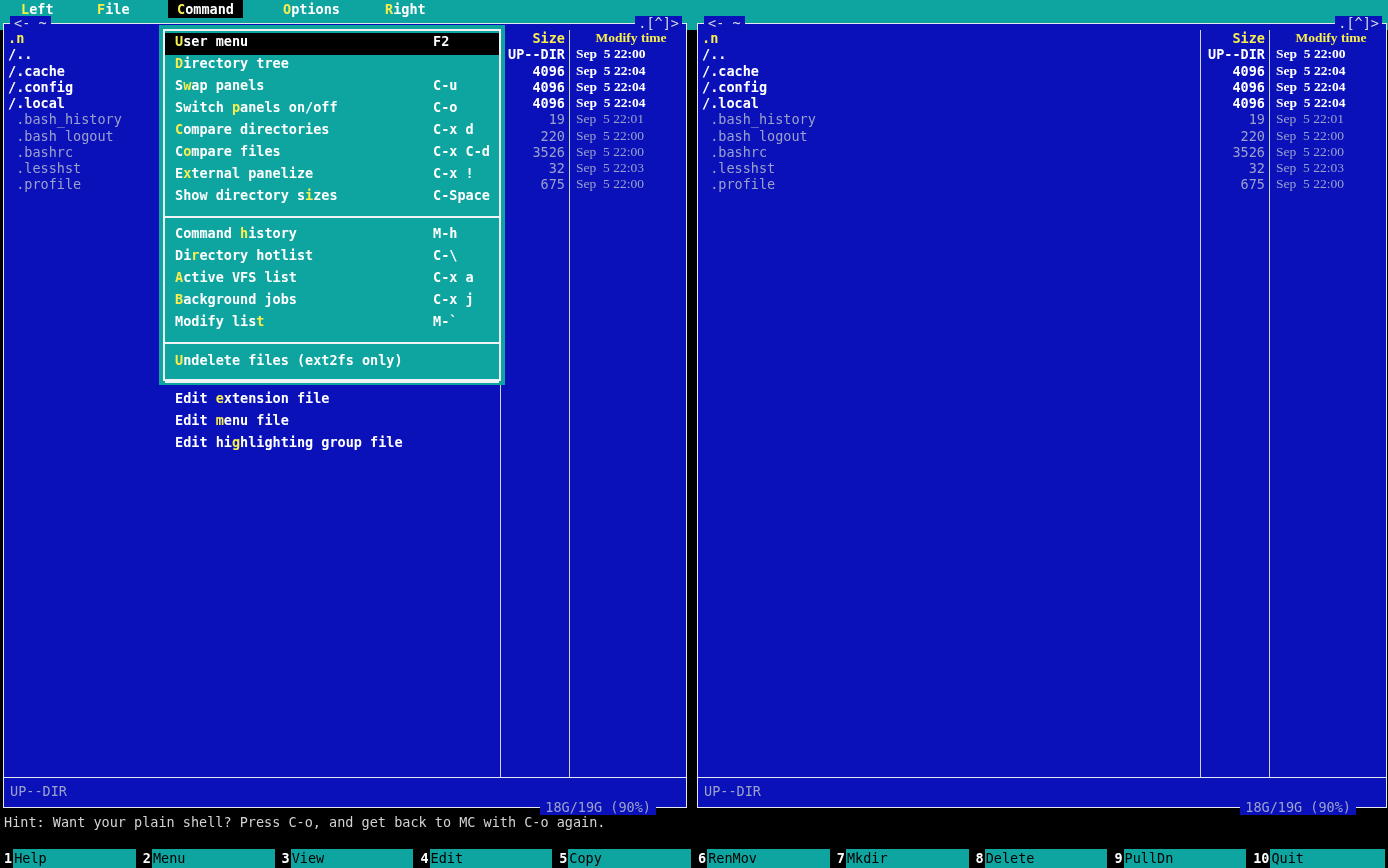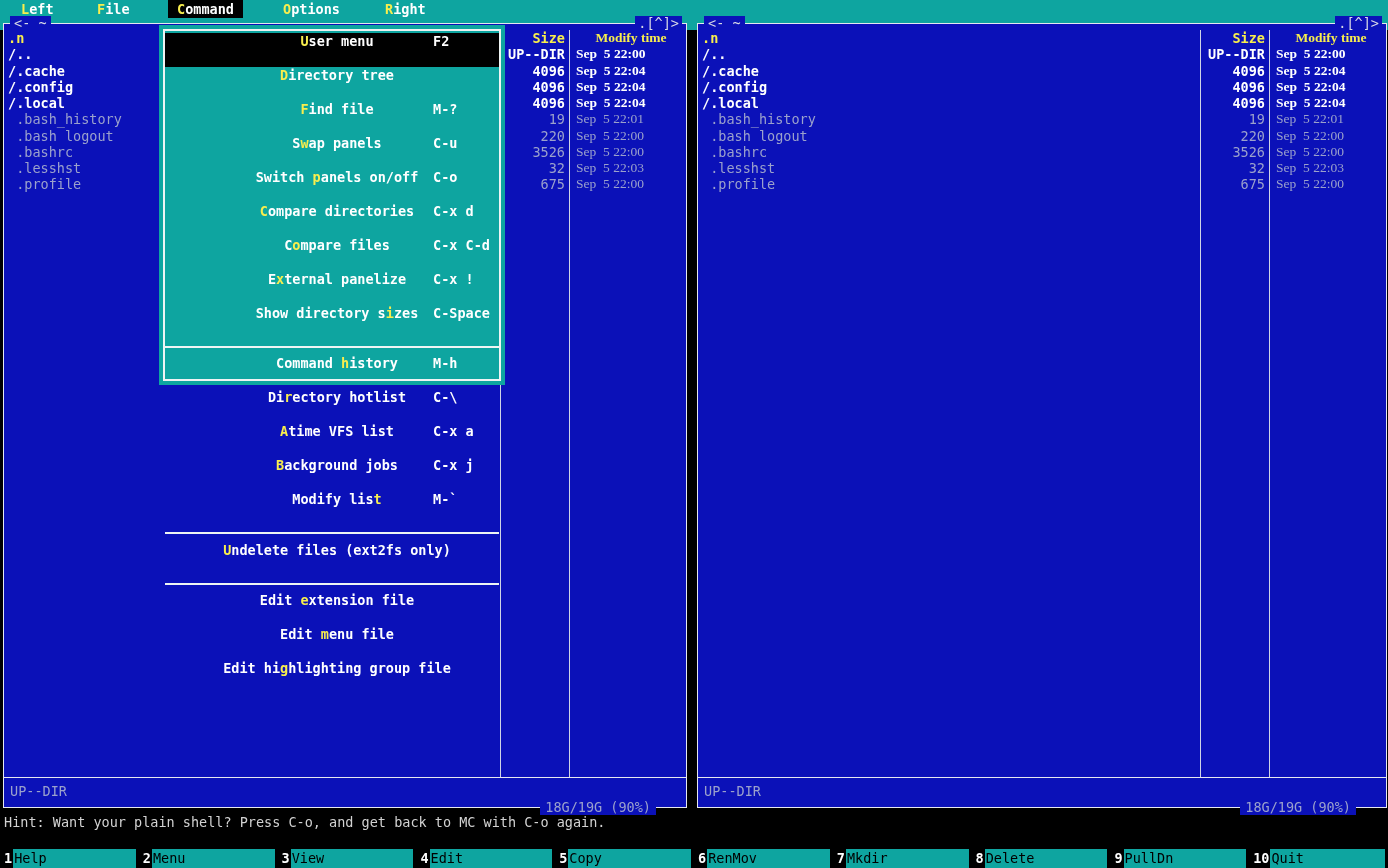--- a/index.html
+++ b/index.html
@@ -42,22 +42,22 @@
                 border-top:1px solid var(--frame);color:var(--gray-text);
                 line-height:26px;padding-left:6px;font-weight:normal;white-space:pre;}
   .free{position:absolute;right:30px;bottom:-8px;background:var(--blue);padding:0 5px;
         color:var(--gray-text);line-height:15px;font-weight:normal;white-space:pre;}
 
   
   .dropdown{position:absolute;left:159px;top:25px;width:346px;height:360px;
             background:var(--teal);z-index:10;box-sizing:border-box;padding:4px;}
   .dropdown-frame{width:100%;height:100%;box-sizing:border-box;border:2px solid #eef4f4;
                   padding:2px 0;position:relative;}
-  .menu-item{height:34px;line-height:16.25px;position:relative;padding-left:10px;
-             color:#fff;font-weight:bold;white-space:pre;cursor:default;text-align:center;}
+  .menu-item{height:22px;line-height:16.25px;position:relative;padding-left:10px;
+             color:#fff;font-weight:bold;white-space:pre;cursor:default;}
   .menu-item.selected{background:#000;}
   .menu-item .sc{position:absolute;left:268px;top:0;}
   .menu-sep{height:16.25px;position:relative;}
   .menu-sep::after{content:"";position:absolute;left:0;right:0;top:7px;border-top:2px solid #eef4f4;}
 
   
   .hint{position:absolute;left:4px;top:814px;height:16px;line-height:16px;
         color:var(--term-text);white-space:pre;font-weight:normal;}
   .prompt{position:absolute;left:4px;top:831px;height:17px;line-height:17px;
           color:var(--term-text);white-space:pre;font-weight:normal;margin-top:36px;}
@@ -175,31 +175,30 @@
       </div>
   </div>
   <div class="panel-footer">UP--DIR</div>
   <span class="free">18G/19G (90%)</span>
 </div>
 
 <div class="dropdown">
   <div class="dropdown-frame">
       <div class="menu-item selected"><span><span></span><span class="hot">U</span><span>ser menu</span></span><span class="sc">F2</span></div>
       <div class="menu-item"><span><span></span><span class="hot">D</span><span>irectory tree</span></span></div>
-      <div class="menu-item"><span><span></span><span class="hot">F</span><span>ind file</span></span><span class="sc">M-?</span></div>
       <div class="menu-item"><span><span>S</span><span class="hot">w</span><span>ap panels</span></span><span class="sc">C-u</span></div>
       <div class="menu-item"><span><span>Switch </span><span class="hot">p</span><span>anels on/off</span></span><span class="sc">C-o</span></div>
       <div class="menu-item"><span><span></span><span class="hot">C</span><span>ompare directories</span></span><span class="sc">C-x d</span></div>
       <div class="menu-item"><span><span>C</span><span class="hot">o</span><span>mpare files</span></span><span class="sc">C-x C-d</span></div>
       <div class="menu-item"><span><span>E</span><span class="hot">x</span><span>ternal panelize</span></span><span class="sc">C-x !</span></div>
       <div class="menu-item"><span><span>Show directory s</span><span class="hot">i</span><span>zes</span></span><span class="sc">C-Space</span></div>
       <div class="menu-sep"></div>
       <div class="menu-item"><span><span>Command </span><span class="hot">h</span><span>istory</span></span><span class="sc">M-h</span></div>
       <div class="menu-item"><span><span>Di</span><span class="hot">r</span><span>ectory hotlist</span></span><span class="sc">C-\</span></div>
-      <div class="menu-item"><span><span></span><span class="hot">A</span><span>time VFS list</span></span><span class="sc">C-x a</span></div>
+      <div class="menu-item"><span><span></span><span class="hot">A</span><span>ctive VFS list</span></span><span class="sc">C-x a</span></div>
       <div class="menu-item"><span><span></span><span class="hot">B</span><span>ackground jobs</span></span><span class="sc">C-x j</span></div>
       <div class="menu-item"><span><span>Modify lis</span><span class="hot">t</span><span></span></span><span class="sc">M-`</span></div>
       <div class="menu-sep"></div>
       <div class="menu-item"><span><span></span><span class="hot">U</span><span>ndelete files (ext2fs only)</span></span></div>
       <div class="menu-sep"></div>
       <div class="menu-item"><span><span>Edit </span><span class="hot">e</span><span>xtension file</span></span></div>
       <div class="menu-item"><span><span>Edit </span><span class="hot">m</span><span>enu file</span></span></div>
       <div class="menu-item"><span><span>Edit hi</span><span class="hot">g</span><span>hlighting group file</span></span></div>
     </div>
 </div>

